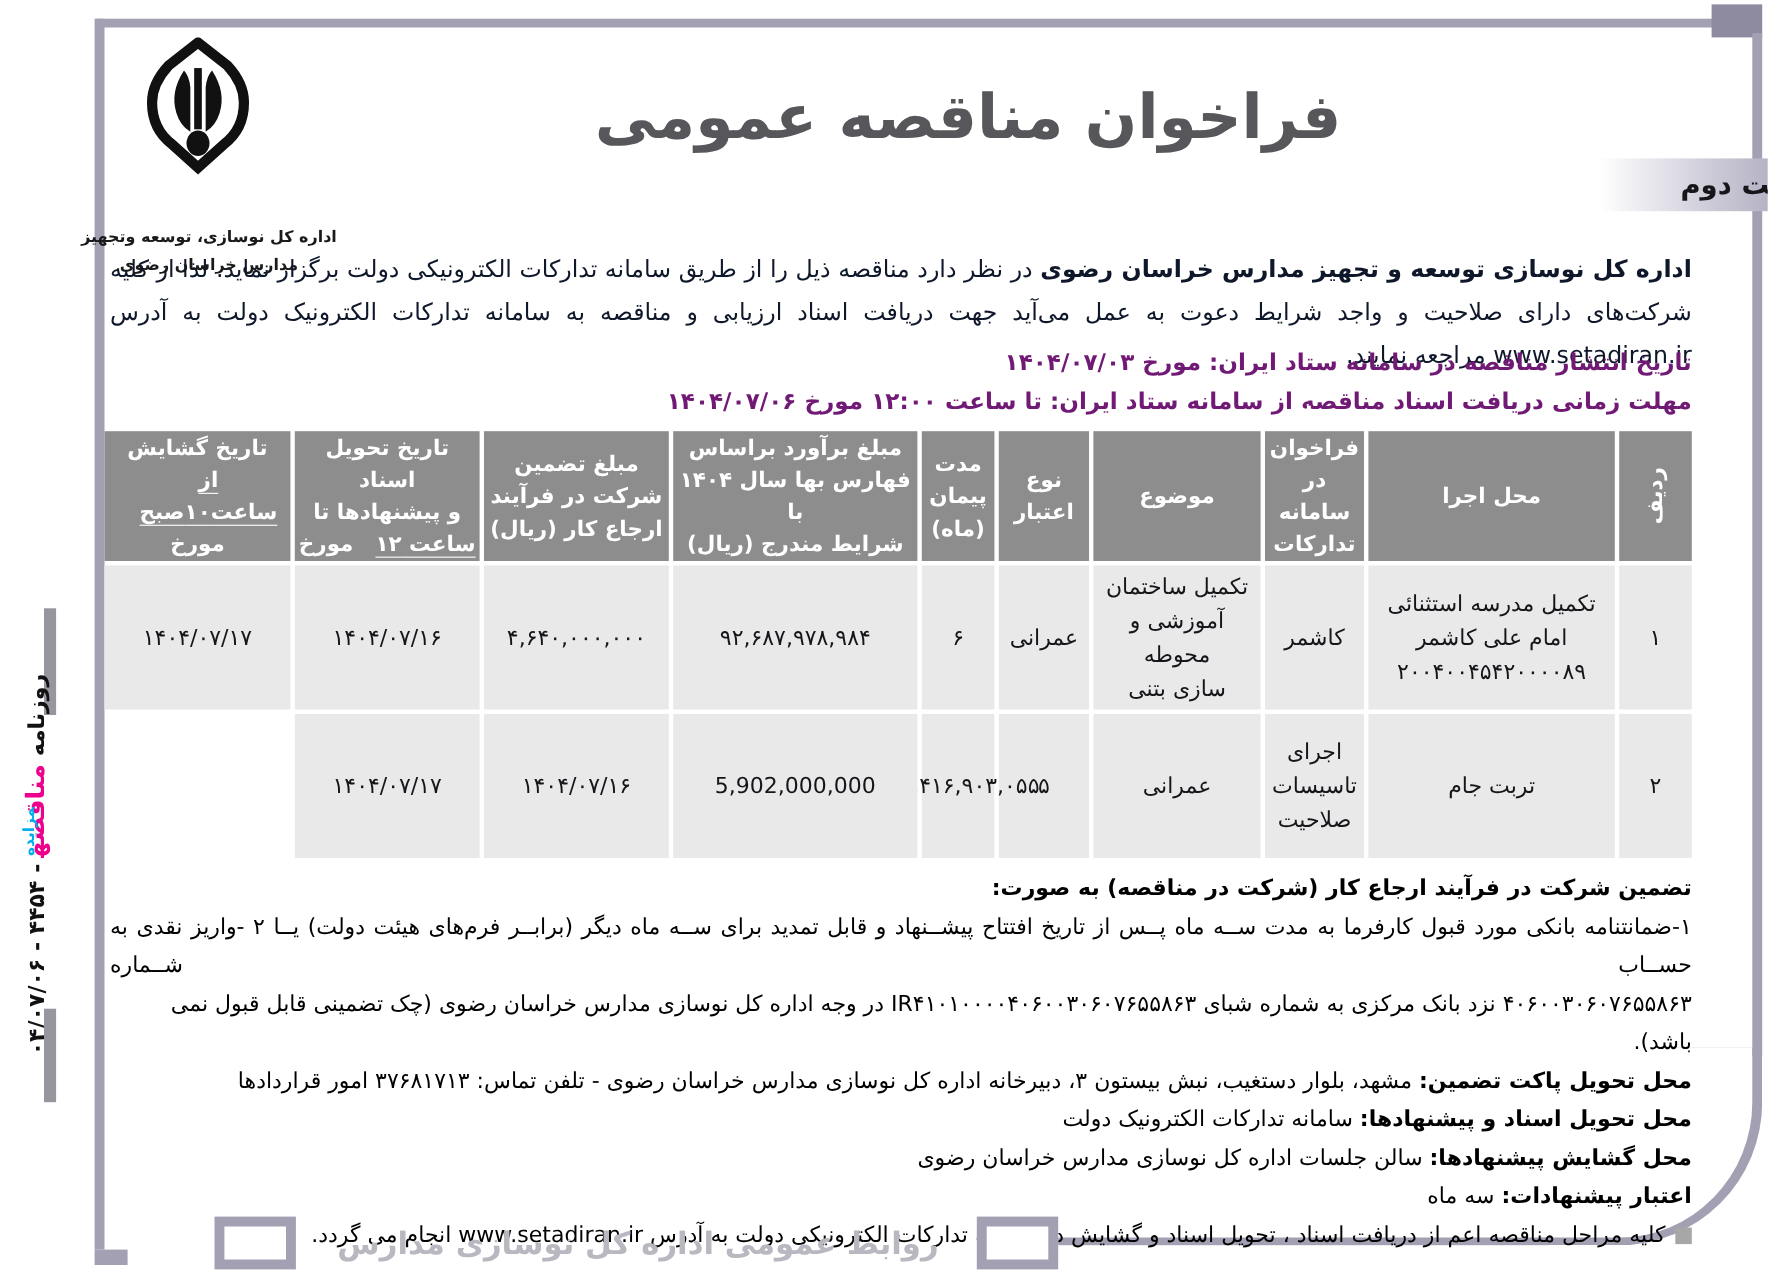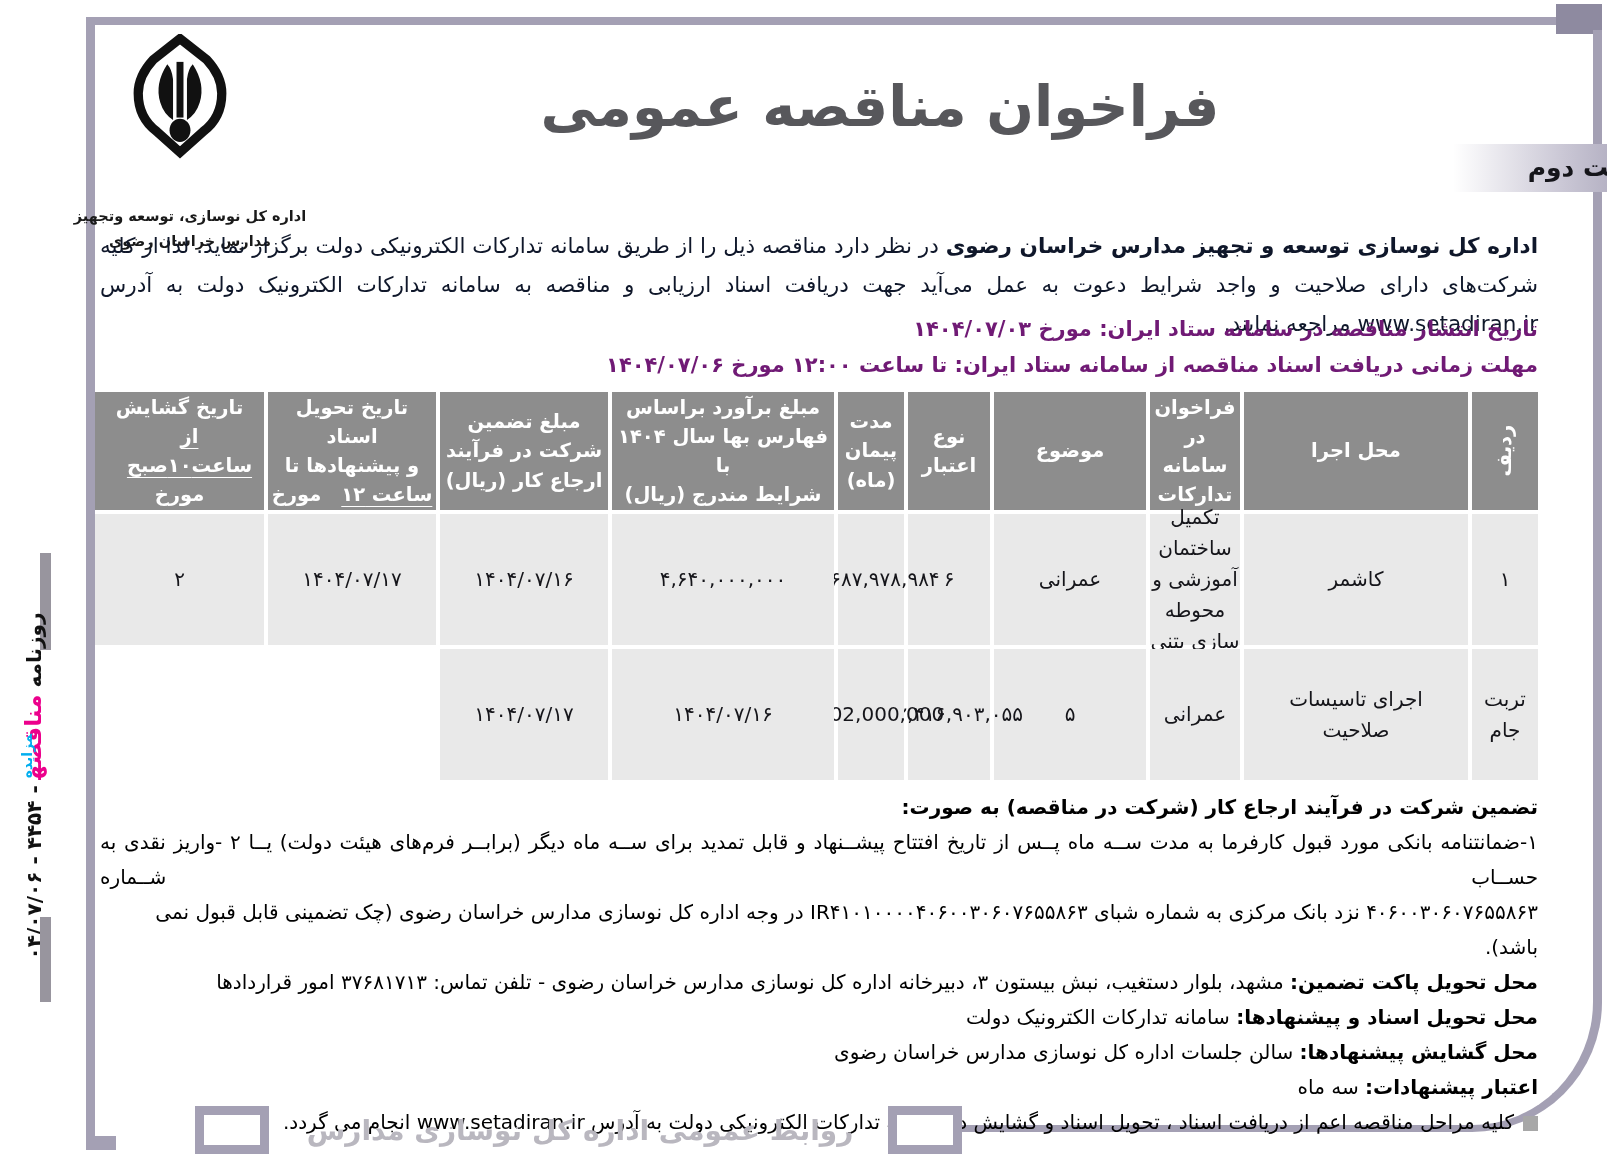--- a/index.html
+++ b/index.html
@@ -165,20 +165,25 @@
     <div>و پیشنهادها تا</div>
     <div><span class="u">ساعت ۱۲</span><span>مورخ</span></div>
   </div>
   <div class="th">
     <div>تاریخ گشایش</div>
     <div class="u">از ساعت۱۰صبح</div>
     <div>مورخ</div>
   </div>
 
   <div class="td">۱</div>
+  <div class="td">
+    <div>تکمیل مدرسه استثنائی</div>
+    <div>امام علی کاشمر</div>
+    <div>۲۰۰۴۰۰۴۵۴۲۰۰۰۰۸۹</div>
+  </div>
   <div class="td">کاشمر</div>
   <div class="td">
     <div>تکمیل ساختمان</div>
     <div>آموزشی و محوطه</div>
     <div>سازی بتنی</div>
   </div>
   <div class="td">عمرانی</div>
   <div class="td">۶</div>
   <div class="td">۹۲,۶۸۷,۹۷۸,۹۸۴</div>
   <div class="td">۴,۶۴۰,۰۰۰,۰۰۰</div>

